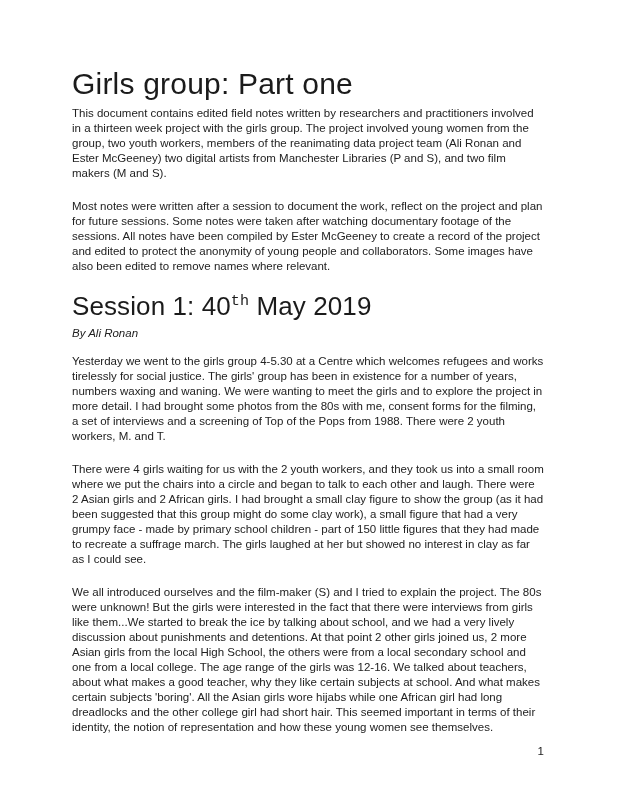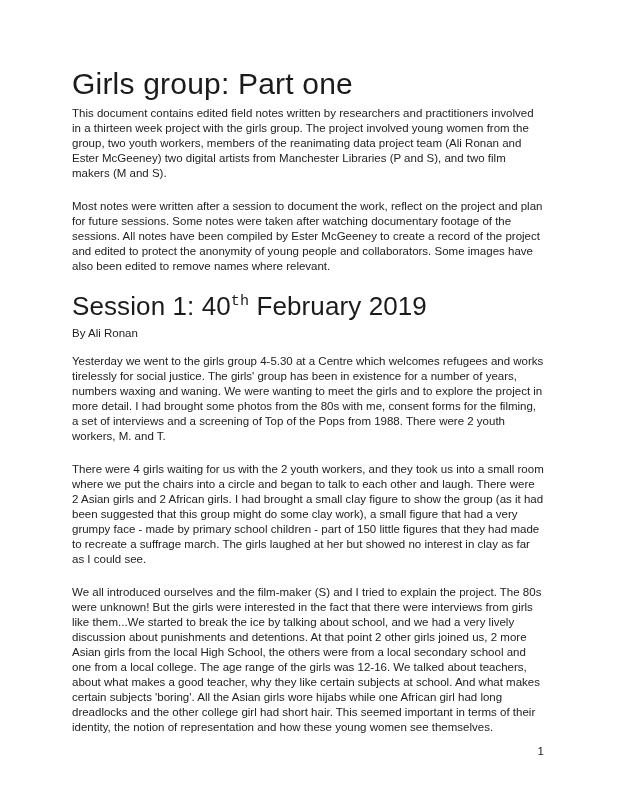--- a/index.html
+++ b/index.html
@@ -45,20 +45,21 @@
     color: #1b1b1b;
     letter-spacing: 0.1px;
   }
   .section-heading sup {
     font-size: 58%;
     line-height: 0;
     font-family: Liberation Mono, monospace;
   }
   .byline {
     margin: 0 0 13px 0;
+    font-style: italic;
   }
   .page-number {
     position: absolute;
     top: 744px;
     right: 74px;
     font-size: 11.5px;
     line-height: 15px;
     color: #222222;
   }
 </style>
@@ -66,21 +67,21 @@
 <body>
 
 <div class="page">
 
   <h1 class="doc-title">Girls group: Part one</h1>
 
   <p class="body-text">This document contains edited field notes written by researchers and practitioners involved in a thirteen week project with the girls group. The project involved young women from the group, two youth workers, members of the reanimating data project team (Ali Ronan and Ester McGeeney) two digital artists from Manchester Libraries (P and S), and two film makers (M and S).</p>
 
   <p class="body-text">Most notes were written after a session to document the work, reflect on the project and plan for future sessions. Some notes were taken after watching documentary footage of the sessions. All notes have been compiled by Ester McGeeney to create a record of the project and edited to protect the anonymity of young people and collaborators. Some images have also been edited to remove names where relevant.</p>
 
-  <h2 class="section-heading"><span>Session 1: 40</span><sup>th</sup><span> February 2019</span></h2>
+  <h2 class="section-heading"><span>Session 1: 40</span><sup>th</sup><span> May 2019</span></h2>
 
   <p class="body-text byline">By Ali Ronan</p>
 
   <p class="body-text">Yesterday we went to the girls group  4-5.30 at a Centre which welcomes refugees and works tirelessly for social justice. The girls' group has been in existence for a number of years, numbers waxing and waning. We were wanting to meet the girls and to explore the project in more detail. I had brought some photos from the 80s with me, consent forms for the filming, a set of interviews and a screening of Top of the Pops from 1988. There were 2 youth workers, M. and T.</p>
 
   <p class="body-text">There were 4 girls waiting for us with the 2 youth workers, and they took us into a small room where we put the chairs into a circle and began to talk to each other and laugh. There were 2 Asian girls and 2 African girls. I had brought a small clay figure to show the group (as it had been suggested that this group might do some clay work), a small figure that had a very grumpy face - made by primary school children - part of 150 little figures that they had made to recreate a suffrage march. The girls laughed at her but showed no interest in clay as far as I could see.</p>
 
   <p class="body-text">We all introduced ourselves and the film-maker (S) and I tried to explain the project. The 80s were unknown! But the girls were interested in the fact that there were interviews from girls like them...We started to break the ice by talking about school, and we had a very lively discussion about punishments and detentions. At that point 2 other girls joined us, 2 more Asian girls from the local High School, the others were from a local secondary school and one from a local college. The age range of the girls was 12-16. We talked about teachers, about what makes a good teacher, why they like certain subjects at school. And what makes certain subjects 'boring'. All the Asian girls wore hijabs while one African girl had long dreadlocks and the other college girl had short hair. This seemed important in terms of their identity, the notion of representation and how these young women see themselves.</p>
 
   <div class="page-number">1</div>

